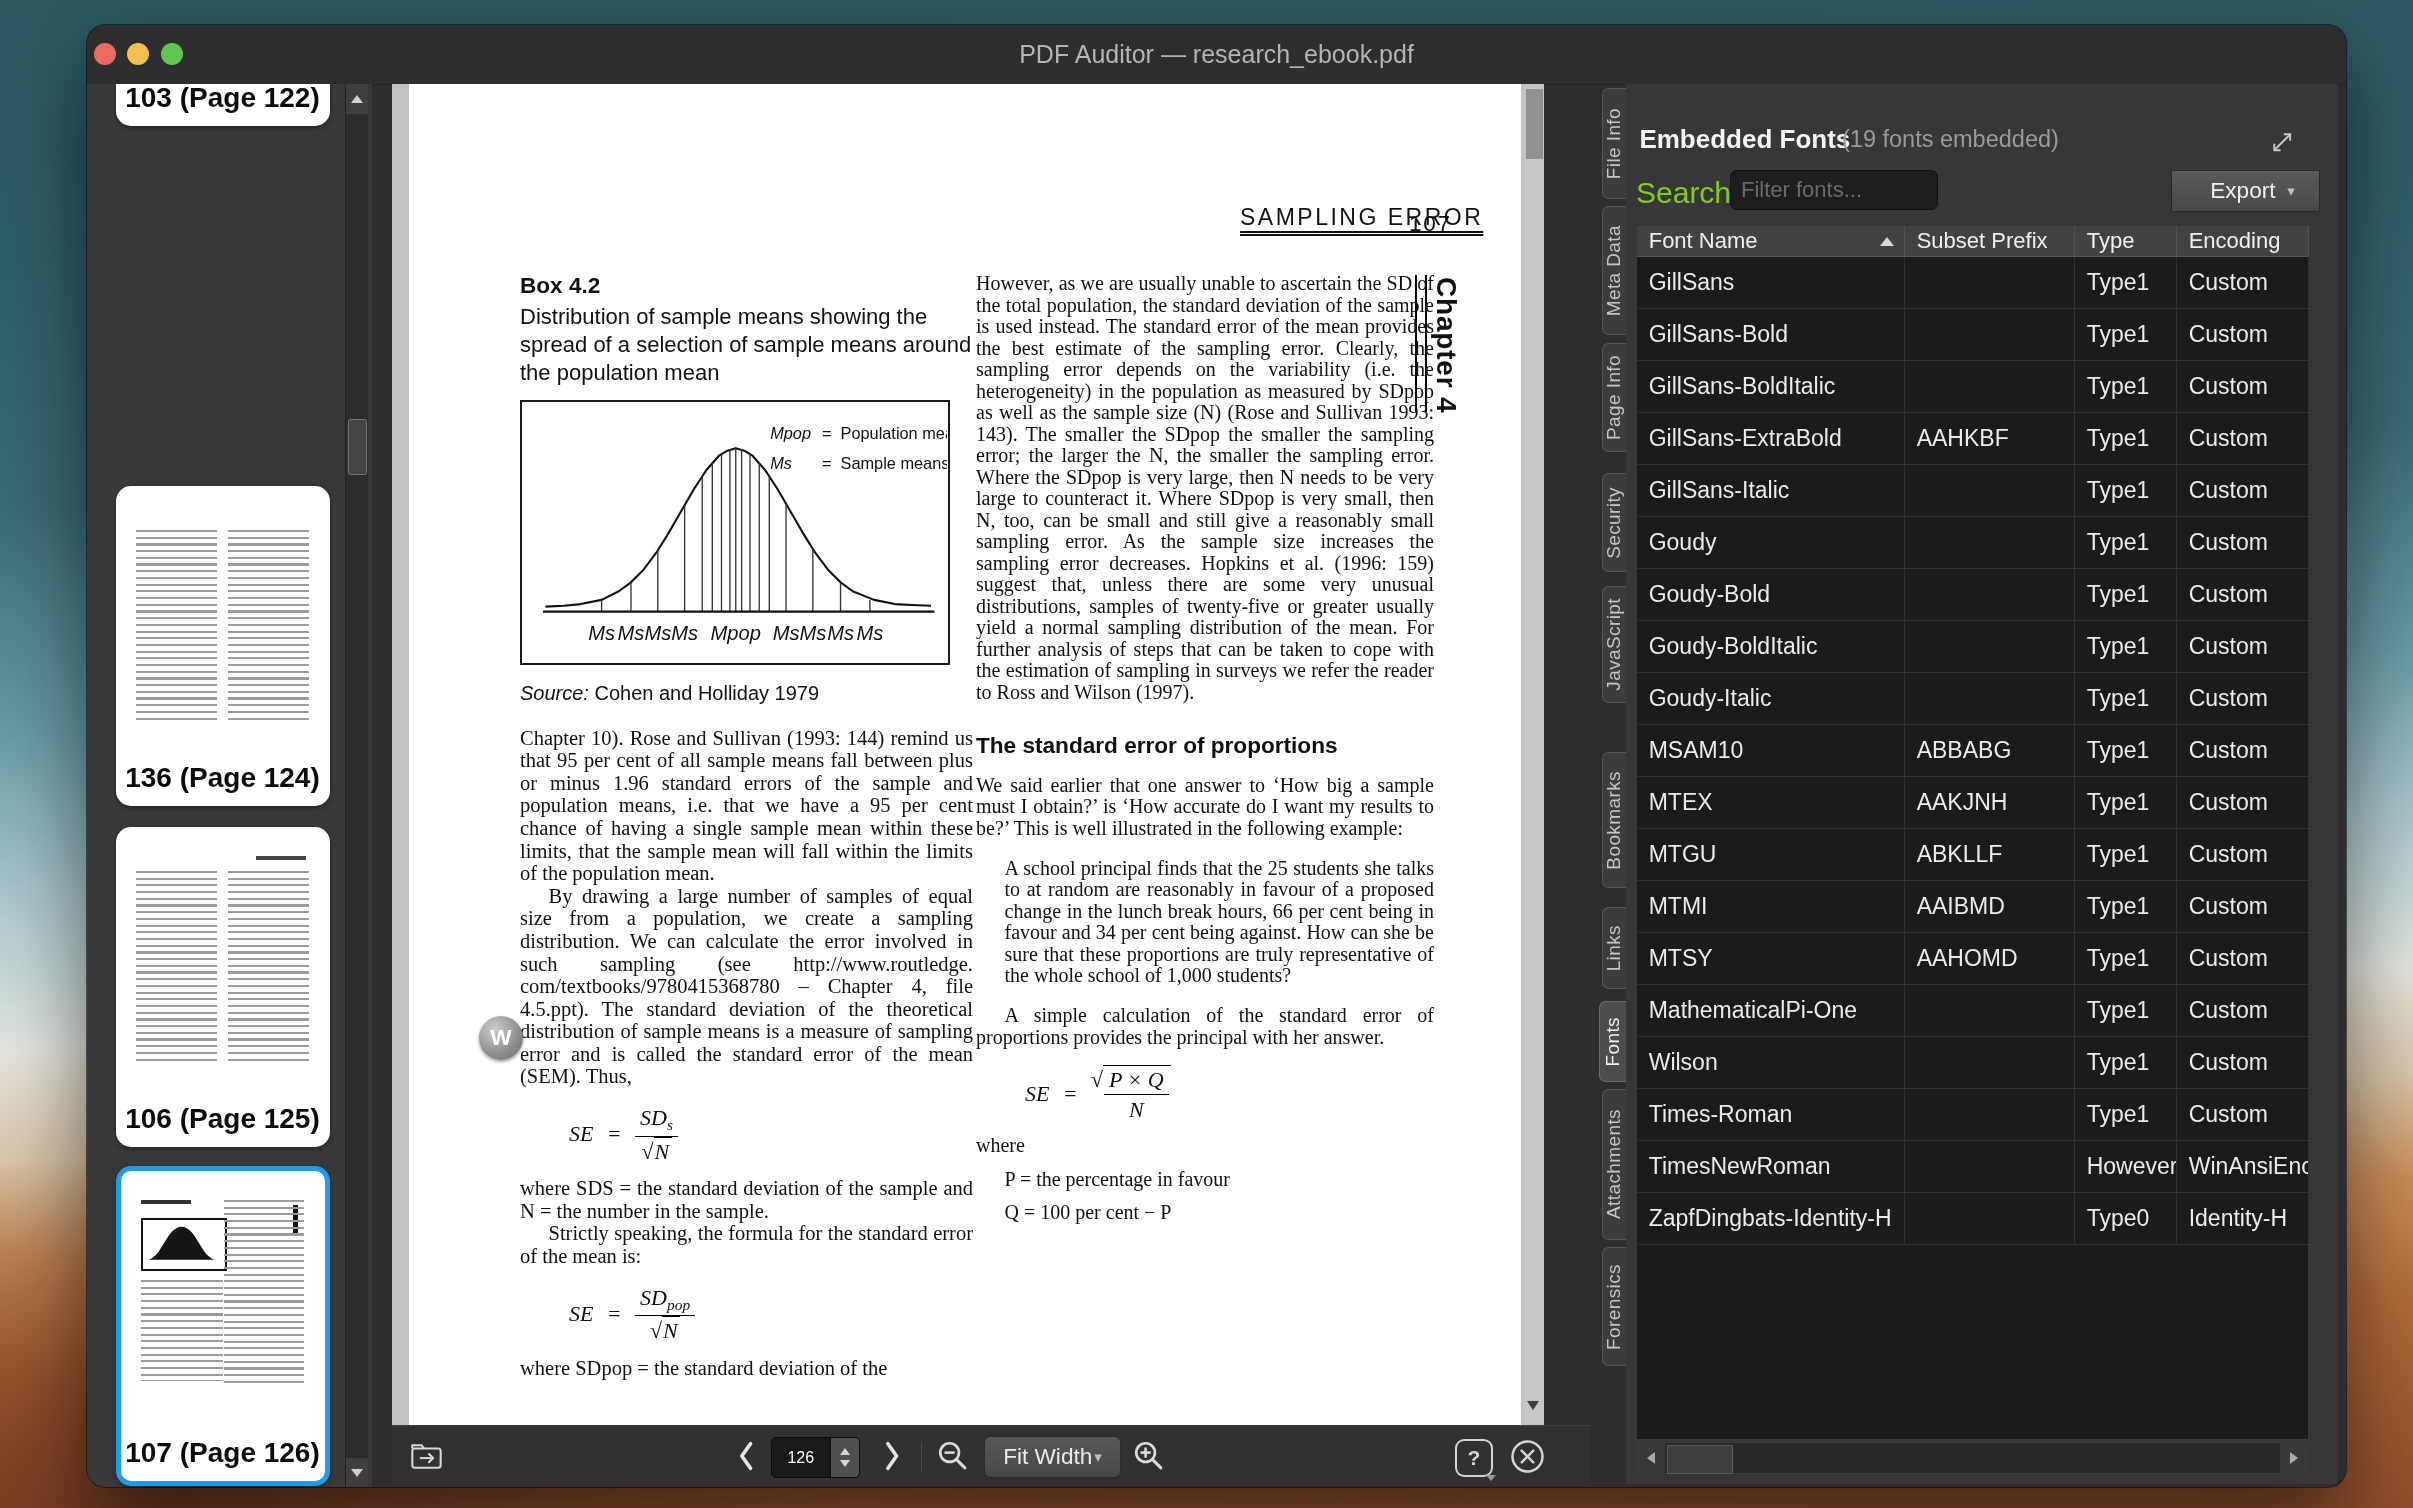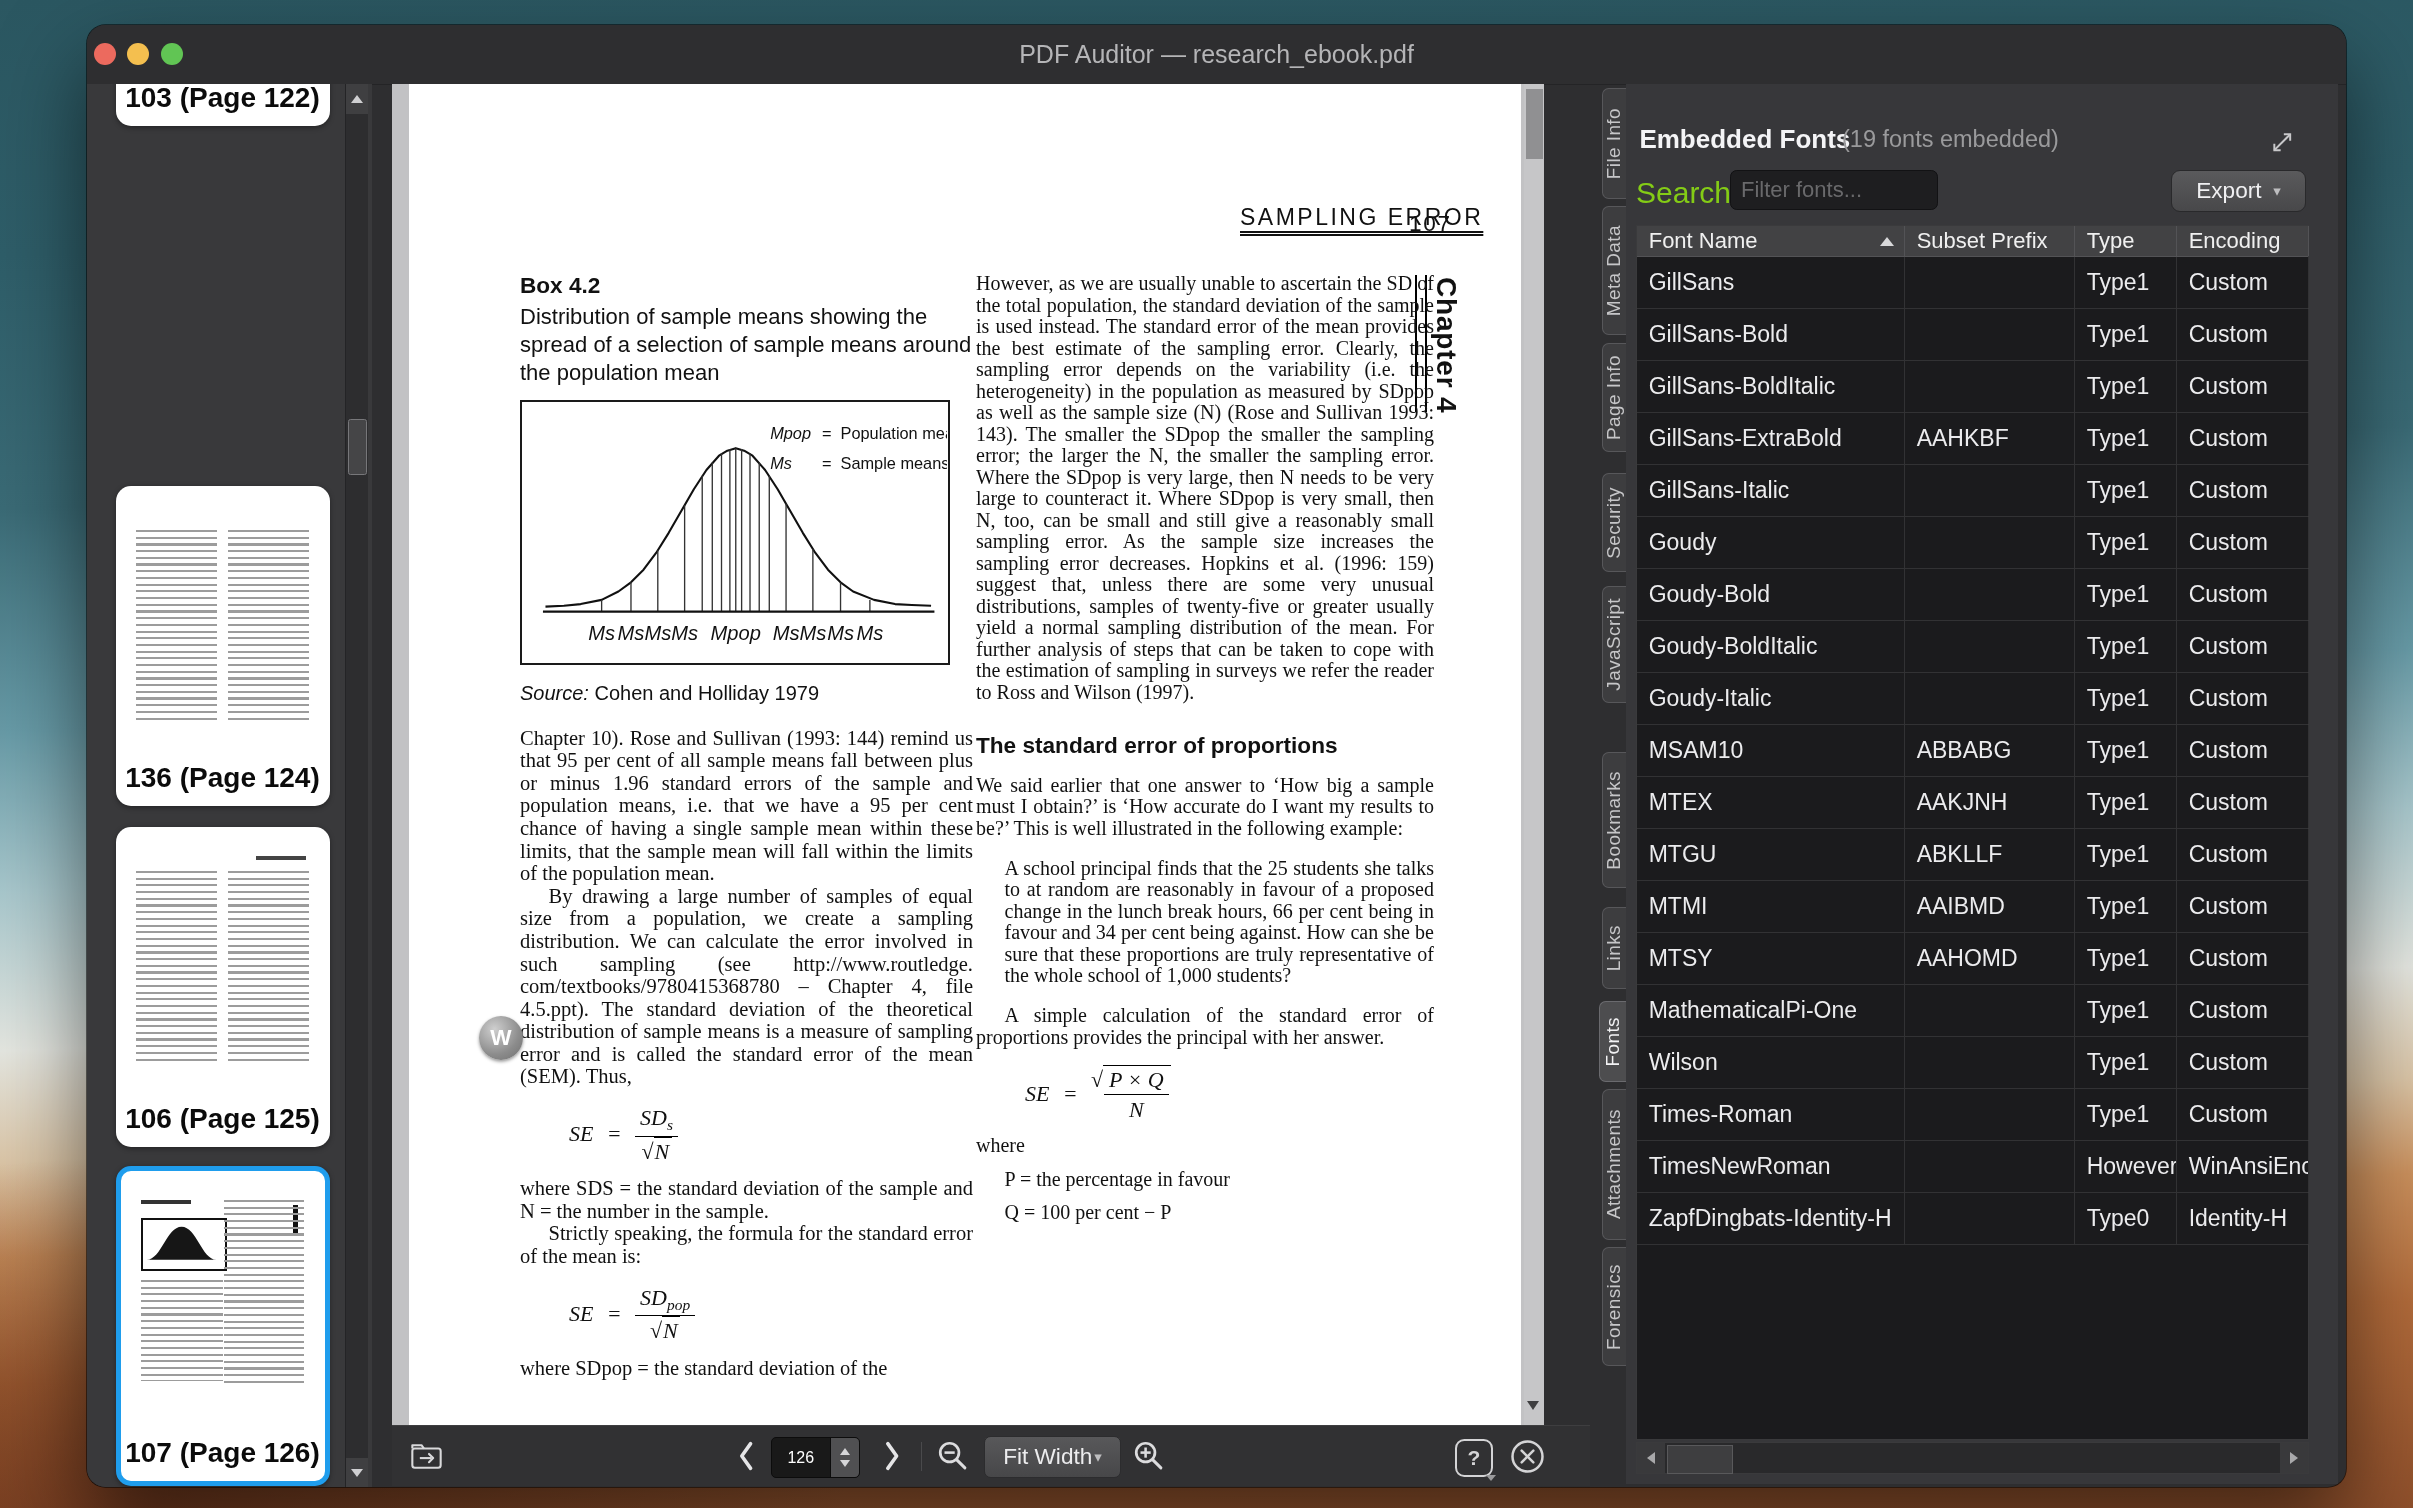--- a/index.html
+++ b/index.html
@@ -112,23 +112,23 @@
   .vtab.active span{color:#f2f2f4;}
   
   #panel{position:absolute;left:1539px;top:59px;width:712px;height:1400px;background:#37373a;}
   #p-title{position:absolute;left:13.4px;top:40px;font-size:26px;font-weight:700;color:#f4f4f6;}
   #p-count{position:absolute;left:216px;top:42px;font-size:23.5px;color:#9a9a9c;}
   #p-expand{position:absolute;left:642px;top:44px;width:28.5px;height:28.5px;}
   #p-search-label{position:absolute;left:10px;top:92px;font-size:30px;color:#84cc16;}
   #p-input{position:absolute;left:104px;top:86px;width:208px;height:40px;background:#1e1e20;
     border:1.3px solid #121214;border-radius:6.7px;color:#d0d0d2;font-size:22px;padding:0 10px;box-sizing:border-box;outline:none;}
   #p-input::placeholder{color:#69696b;}
-  #p-export{position:absolute;left:545px;top:86px;width:133px;height:40px;border-radius:9px;
+  #p-export{position:absolute;left:545px;top:86px;width:133px;height:40px;border-radius:0;
     background:linear-gradient(180deg,#5a5a5c,#48484a);border:0.8px solid #29292b;
-    display:flex;align-items:center;justify-content:center;gap:11.7px;color:#f0f0f2;font-size:22.6px;}
+    display:flex;align-items:center;justify-content:center;gap:11.7px;color:#f0f0f2;font-size:22.6px;padding-left:14px;}
   #tablewrap{position:absolute;left:10px;top:141px;width:673px;height:1215px;background:#1b1b1d;border:0.8px solid #3a3a3c;box-sizing:border-box;}
   .trow{display:grid;grid-template-columns:268px 170px 102px 132px;height:51px;border-bottom:0.8px solid #323234;}
   .trow>div{display:flex;align-items:center;padding-left:11.7px;font-size:23px;color:#ececee;
     border-right:0.8px solid #323234;overflow:hidden;white-space:nowrap;}
   #thead{display:grid;grid-template-columns:268px 170px 102px 132px;height:30px;background:#424244;border-bottom:0.8px solid #535356;}
   #thead>div{display:flex;align-items:center;padding-left:11.7px;font-size:22px;color:#f0f0f0;border-right:0.8px solid #535356;position:relative;}
   .sort{position:absolute;right:10px;width:0;height:0;border-left:7.5px solid transparent;border-right:7.5px solid transparent;border-bottom:9.2px solid #d8d8da;}
   #hscroll{position:absolute;left:10px;top:1358px;width:673px;height:32px;background:#29292b;border:0.8px solid #3a3a3c;box-sizing:border-box;}
   .hs-btn{position:absolute;top:0;width:28px;height:30px;background:#39393b;display:flex;align-items:center;justify-content:center;}
   .tri-l{width:0;height:0;border-top:6.7px solid transparent;border-bottom:6.7px solid transparent;border-right:8.4px solid #a8a8aa;}

